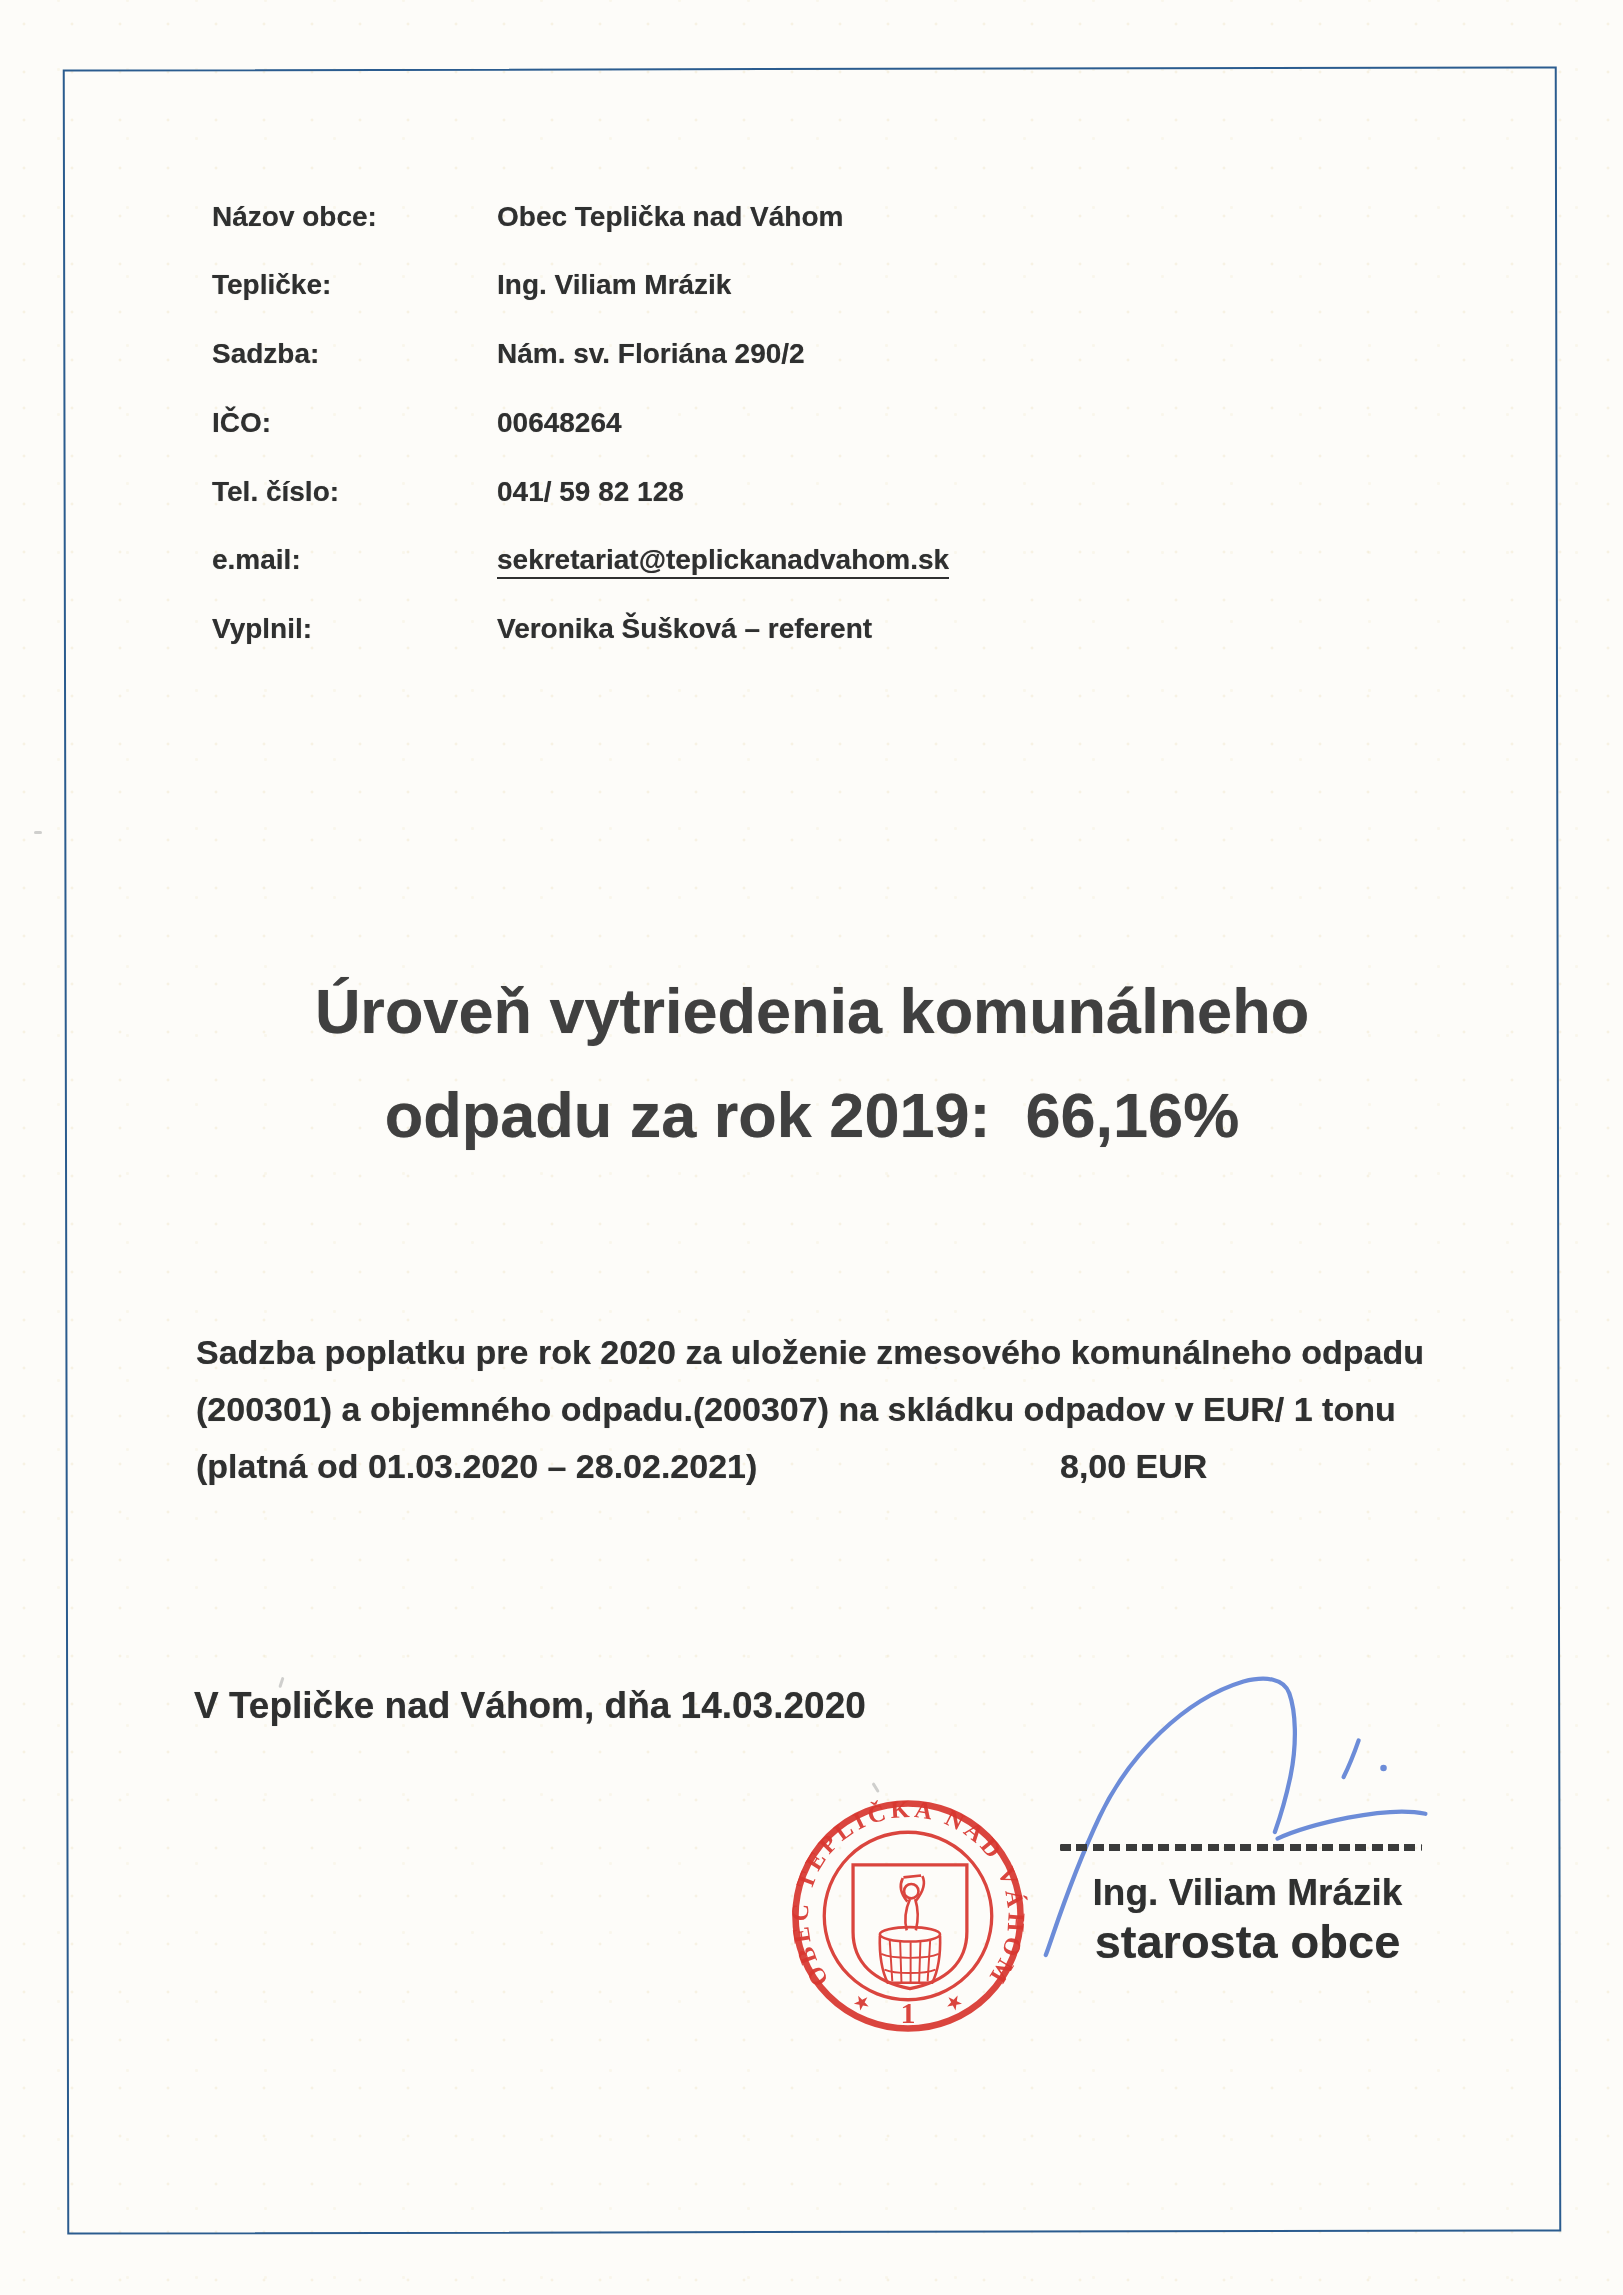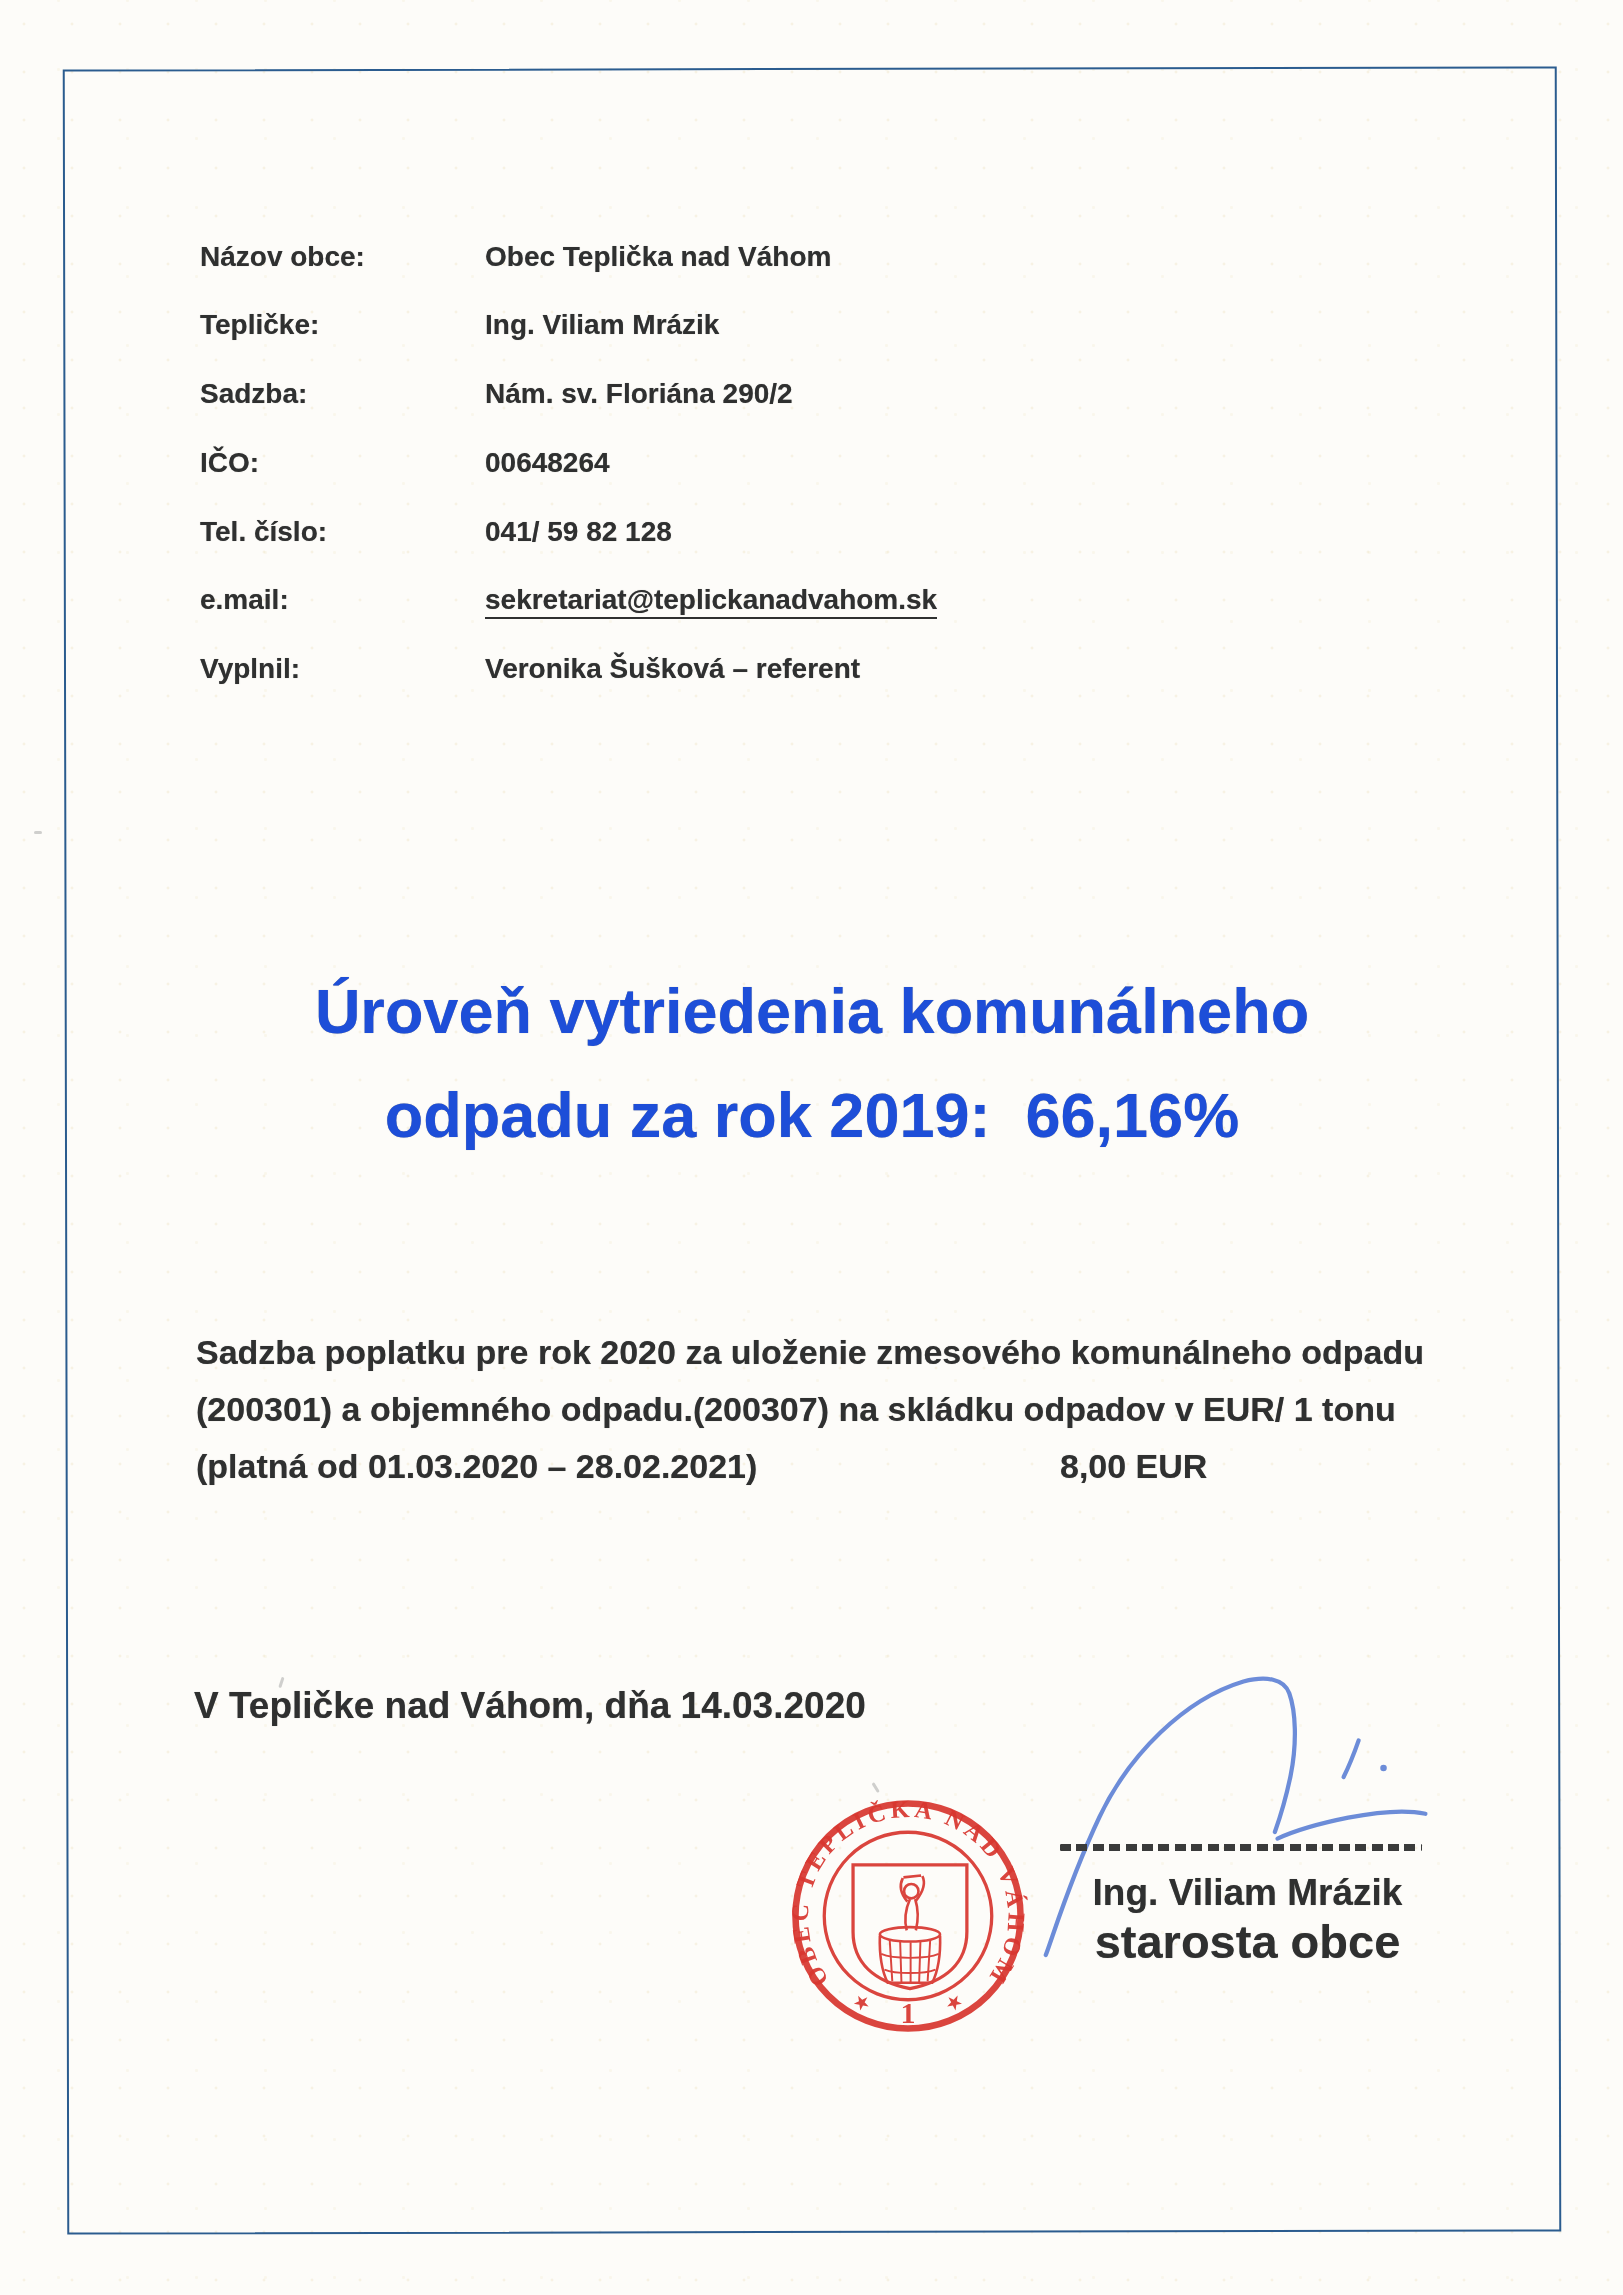--- a/index.html
+++ b/index.html
@@ -18,27 +18,27 @@
   .txt{white-space:pre-wrap;text-shadow:0 0 0.7px rgba(47,48,48,0.55);}
 
   
   #page-border{
     left:65px;top:68px;width:1490px;height:2161px;
     border:2.6px solid #2b5c8f;
     transform:rotate(-0.12deg);
   }
 
   
-  .field-row{left:200px;width:982px;height:30px;line-height:30px;font-size:28px;font-weight:700;margin-top:40px;}
+  .field-row{left:212px;width:982px;height:30px;line-height:30px;font-size:28px;font-weight:700;}
   .field-label{position:absolute;left:0;top:0;white-space:pre-wrap;}
   .field-value{position:absolute;left:285px;top:0;white-space:pre-wrap;}
   .underlined{border-bottom:2.6px solid #2f3030;padding-bottom:2px;}
 
   
-  .title-line{left:92px;width:1440px;text-align:center;font-size:63px;font-weight:700;line-height:65px;color:#1d4ed8;}
+  .title-line{left:92px;width:1440px;text-align:center;font-size:63px;font-weight:700;line-height:65px;color:#404040;}
 
   
   .para-line{left:196px;width:1244px;font-size:34px;font-weight:700;line-height:39px;}
   #fee-value{left:1060px;width:327px;font-size:34px;font-weight:700;line-height:39px;}
 
   
   #date-line{left:194px;width:1047px;font-size:37px;font-weight:700;line-height:41px;}
 
   
   #signature-line{

